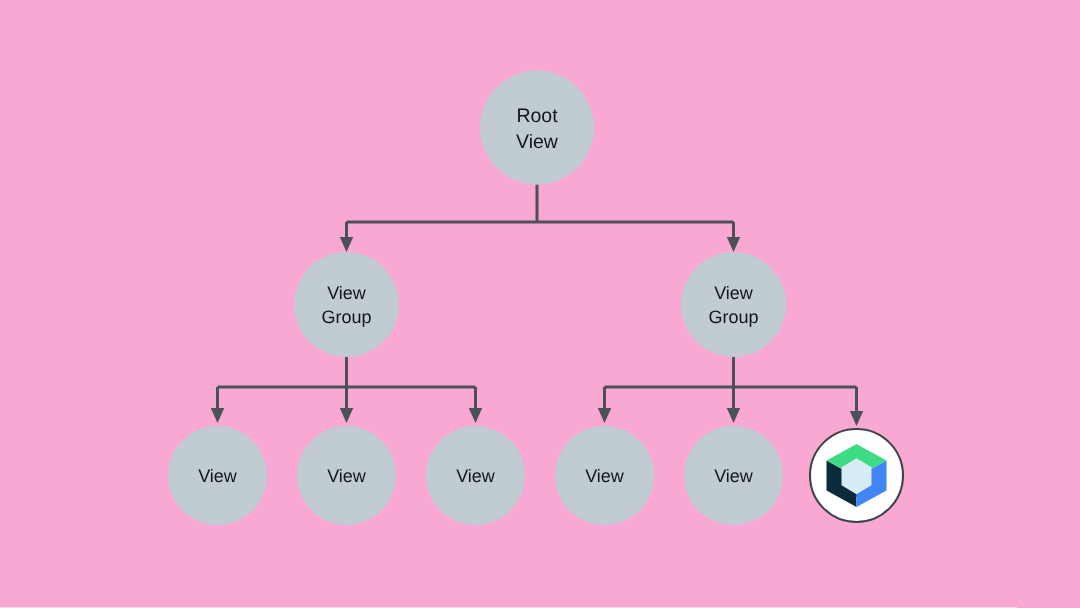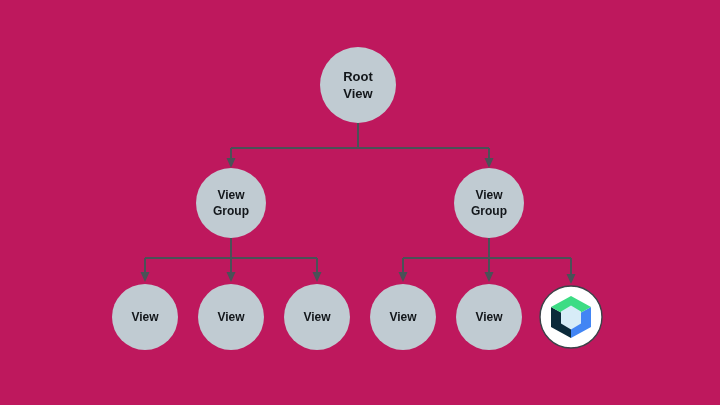--- a/index.html
+++ b/index.html
@@ -10,22 +10,21 @@
   body {
     width: 720px;
     height: 405px;
     font-family: "Liberation Sans", sans-serif;
     overflow: hidden;
   }
   #diagram-root {
     position: relative;
     width: 720px;
     height: 405px;
-    background: #be185d;
-    font-weight: bold;
+    background: #f9a8d4;
   }
   svg.layer {
     position: absolute;
     top: 0;
     left: 0;
     width: 720px;
     height: 405px;
   }
   .node-label {
     font-family: "Liberation Sans", sans-serif;

